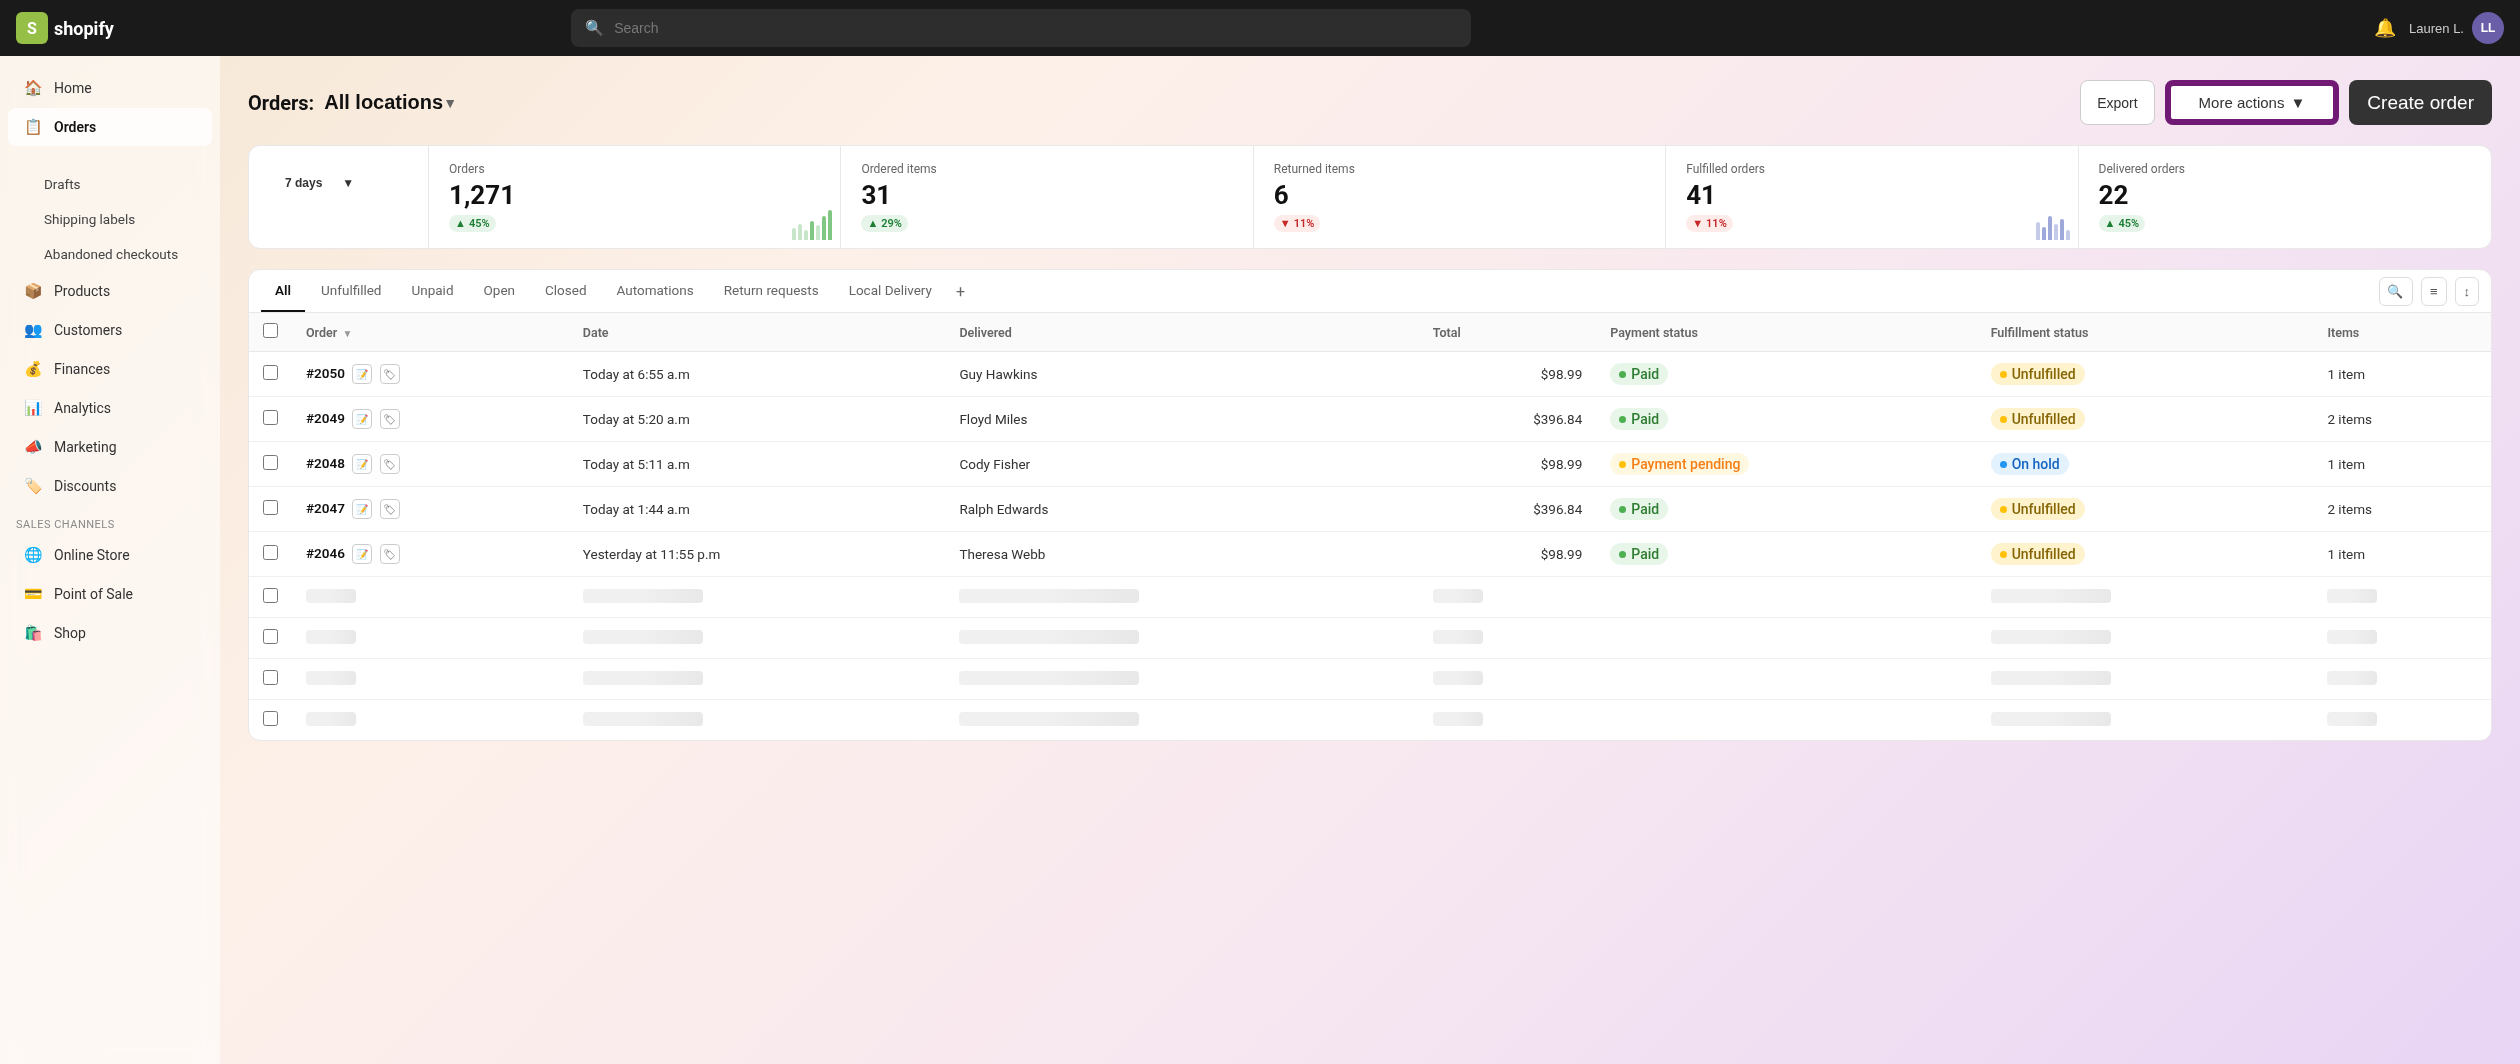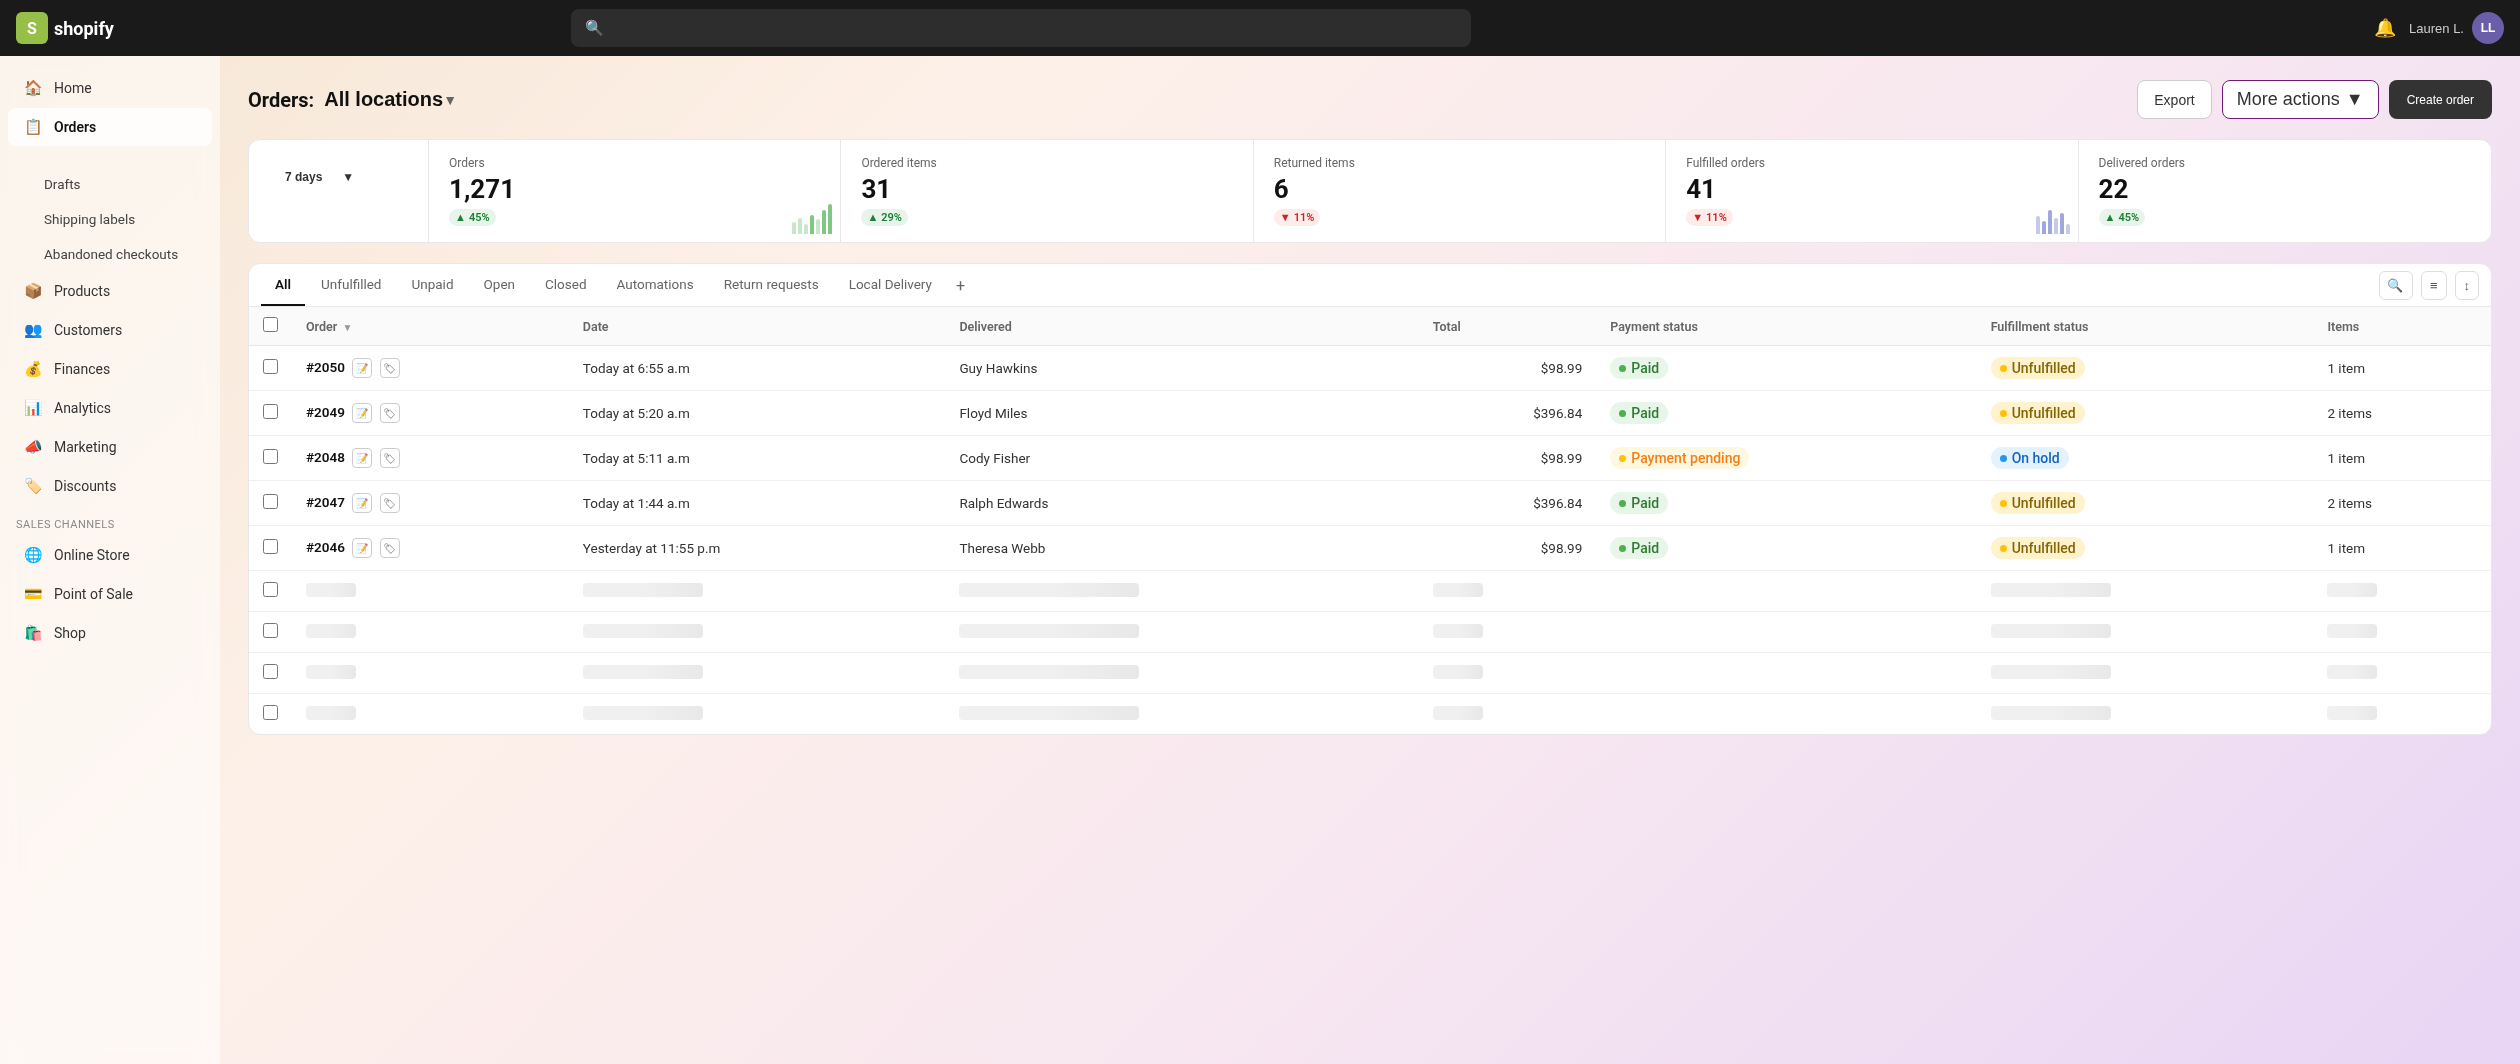--- a/index.html
+++ b/index.html
@@ -205,35 +205,35 @@
       border: 1px solid #ccc;
       border-radius: 8px;
       font-size: 14px;
       cursor: pointer;
       color: #333;
     }
     .btn-more {
       display: flex;
       align-items: center;
       gap: 6px;
-      padding: 8px 14px;
+      padding: 8px 28px;
       background: white;
-      border: 1px solid #701a75;
+      border: 6px solid #701a75;
       border-radius: 8px;
-      font-size: 18px;
+      font-size: 15px;
       cursor: pointer;
       color: #333;
     }
     .btn-primary {
       padding: 8px 18px;
       background: #333;
       color: white;
       border: none;
       border-radius: 8px;
-      font-size: 12px;
+      font-size: 19px;
       cursor: pointer;
       font-weight: 500;
     }
 
     
     .stats-row {
       display: grid;
       grid-template-columns: 180px 1fr 1fr 1fr 1fr 1fr;
       gap: 0;
       background: white;
@@ -440,20 +440,21 @@
 </head>
 <body>
 
 <nav class="top-nav">
   <div class="logo-area">
     <div class="logo-icon">S</div>
     <span>shopify</span>
   </div>
   <div class="search-bar">
     <span style="color:#888; font-size:15px;">🔍</span>
+    <input type="text" placeholder="Search" style="">
   </div>
   <div class="nav-right">
     <button class="nav-icon-btn">🔔</button>
     <button class="user-avatar-btn">
       <span>Lauren L.</span>
       <div class="avatar-circle">LL</div>
     </button>
   </div>
 </nav>
 

